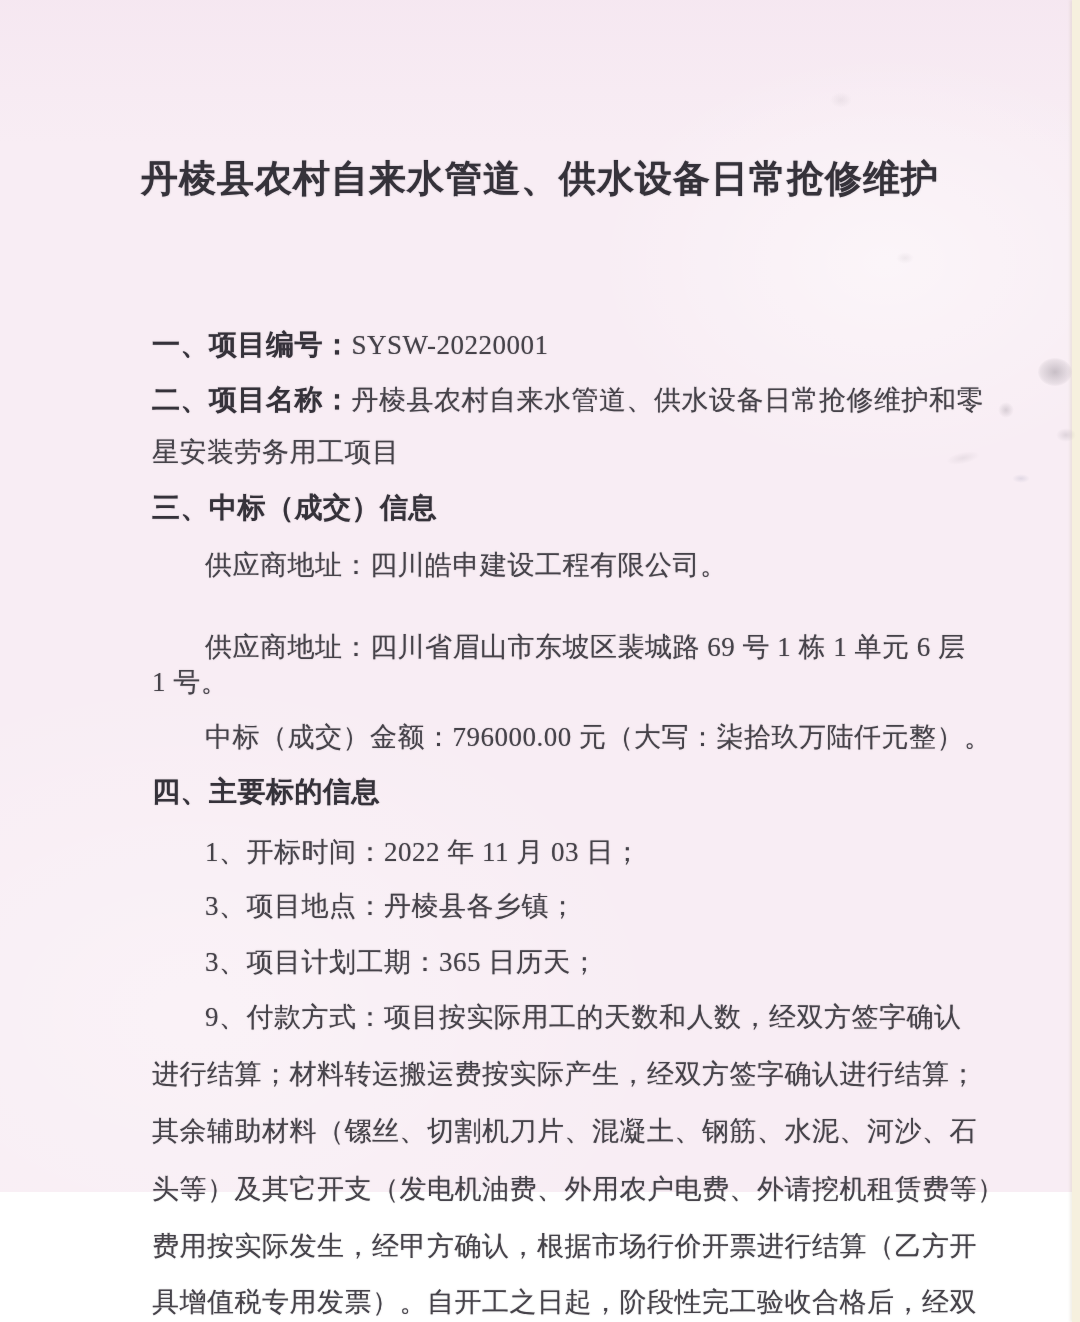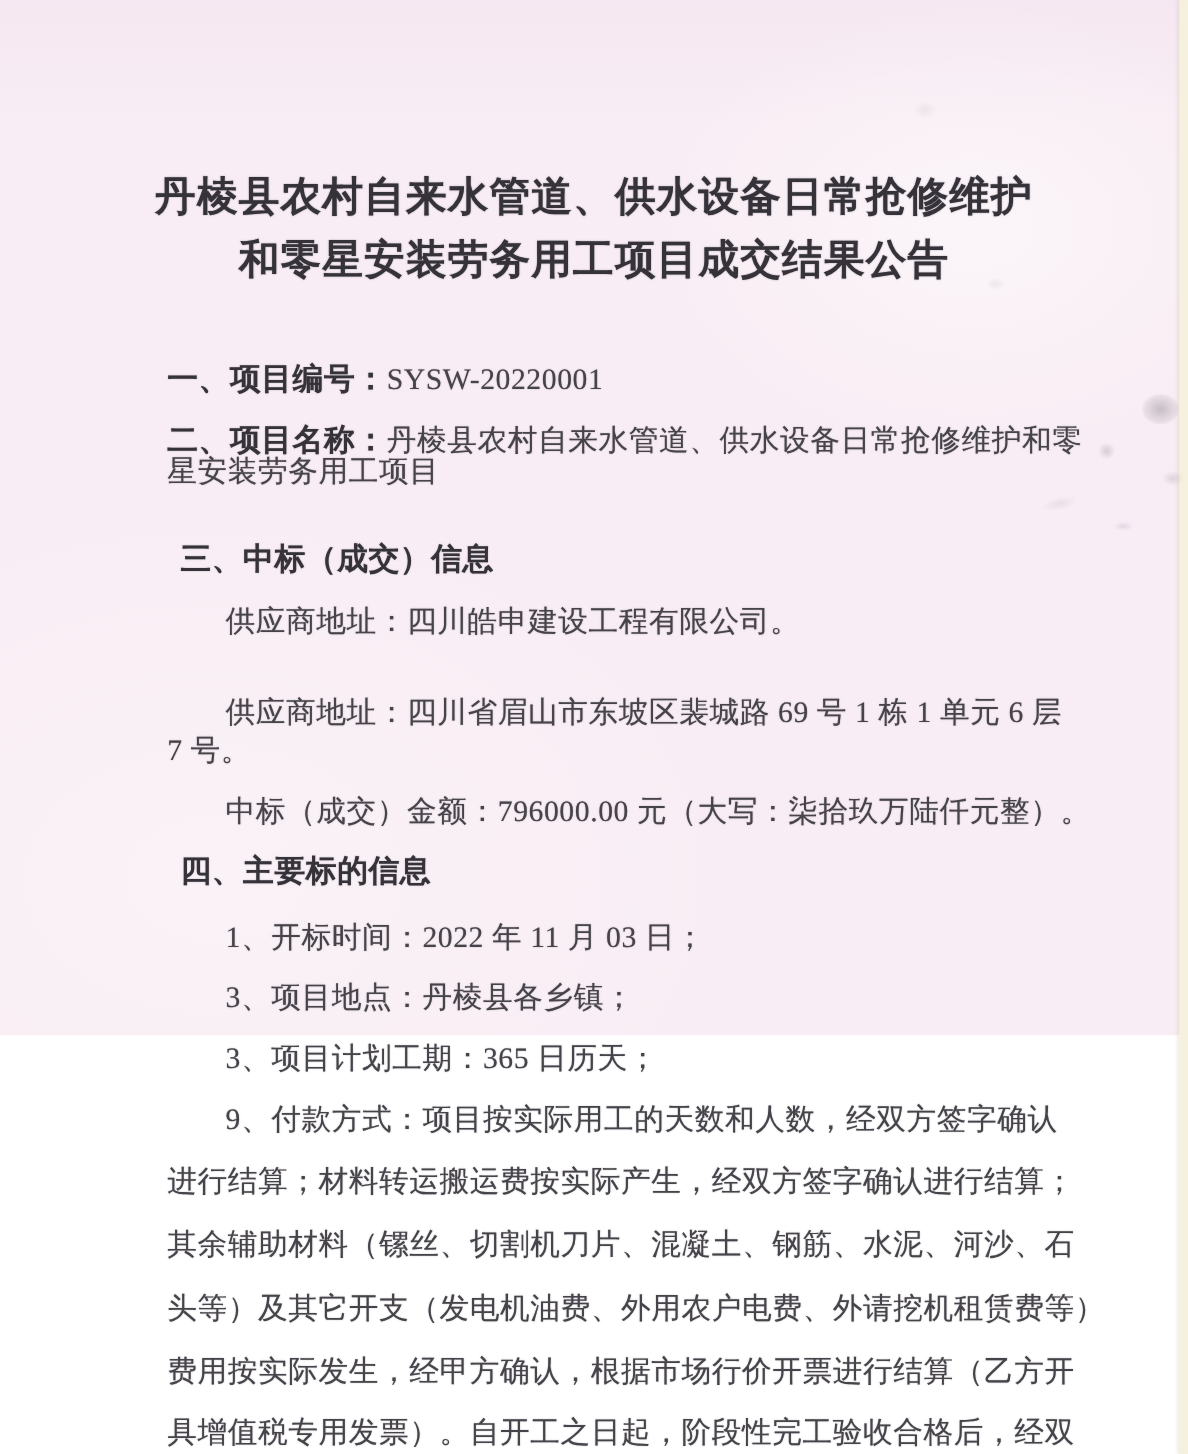--- a/index.html
+++ b/index.html
@@ -5,21 +5,21 @@
   html, body { margin: 0; padding: 0; }
   body {
     width: 1080px;
     height: 1322px;
     overflow: hidden;
     font-family: "Liberation Serif", "DejaVu Serif", serif;
   }
   .page {
     position: relative;
     width: 1080px;
-    height: 941px;
+    height: 1192px;
     background:
       radial-gradient(ellipse 420px 300px at 82% 22%, rgba(255,255,255,0.45), transparent 70%),
       radial-gradient(ellipse 700px 500px at 18% 85%, rgba(255,255,255,0.30), transparent 70%),
       linear-gradient(180deg, rgba(243,226,238,0.5), rgba(243,226,238,0) 12%),
       #f8edf4;
   }
   
   .paper-edge {
     position: absolute;
     right: 0; top: 0;
@@ -63,21 +63,20 @@
     line-height: 46px;
     color: #35323a;
     letter-spacing: 1px;
     text-shadow: 0 0 1.4px rgba(50,46,55,0.55);
   }
   .heading {
     font-family: "Liberation Sans", "DejaVu Sans", sans-serif;
     font-weight: 700;
     font-size: 28px;
     color: #35323a;
-    margin-left: 12px;
   }
   .lbl {
     font-family: "Liberation Sans", "DejaVu Sans", sans-serif;
     font-weight: 700;
     font-size: 28px;
     color: #35323a;
     text-align: right;
   }
   .m0 { left: 152px; }   
   .m1 { left: 205px; }   
@@ -91,37 +90,36 @@
 
   <div class="smudge s1"></div>
   <div class="smudge s2"></div>
   <div class="smudge s3"></div>
   <div class="smudge s4"></div>
   <div class="smudge s5"></div>
   <div class="smudge s6"></div>
   <div class="smudge s7"></div>
 
   <div class="title-line" style="top:156px">丹棱县农村自来水管道、供水设备日常抢修维护</div>
-  <div class="title-line" style="top:213px">和零星安装劳务用工项目成交结果公告</div>
 
   <div class="ln m0" style="top:325px">
     <span class="lbl">一、项目编号：</span><span>SYSW-20220001</span>
   </div>
 
   <div class="ln m0" style="top:380px">
     <span class="lbl">二、项目名称：</span><span>丹棱县农村自来水管道、供水设备日常抢修维护和零</span>
   </div>
-  <div class="ln m0" style="top:408px">星安装劳务用工项目</div>
+  <div class="ln m0" style="top:432px">星安装劳务用工项目</div>
 
   <div class="ln m0 heading" style="top:488px">三、中标（成交）信息</div>
 
   <div class="ln m1" style="top:545px">供应商地址：四川皓申建设工程有限公司。</div>
 
   <div class="ln m1" style="top:627px">供应商地址：四川省眉山市东坡区裴城路 69 号 1 栋 1 单元 6 层</div>
-  <div class="ln m0" style="top:662px">7 号。</div>
+  <div class="ln m0" style="top:662px">1 号。</div>
 
   <div class="ln m1" style="top:717px">中标（成交）金额：796000.00 元（大写：柒拾玖万陆仟元整）。</div>
 
   <div class="ln m0 heading" style="top:772px">四、主要标的信息</div>
 
   <div class="ln m1" style="top:832px">1、开标时间：2022 年 11 月 03 日；</div>
 
   <div class="ln m1" style="top:886px">3、项目地点：丹棱县各乡镇；</div>
 
   <div class="ln m1" style="top:942px">3、项目计划工期：365 日历天；</div>

